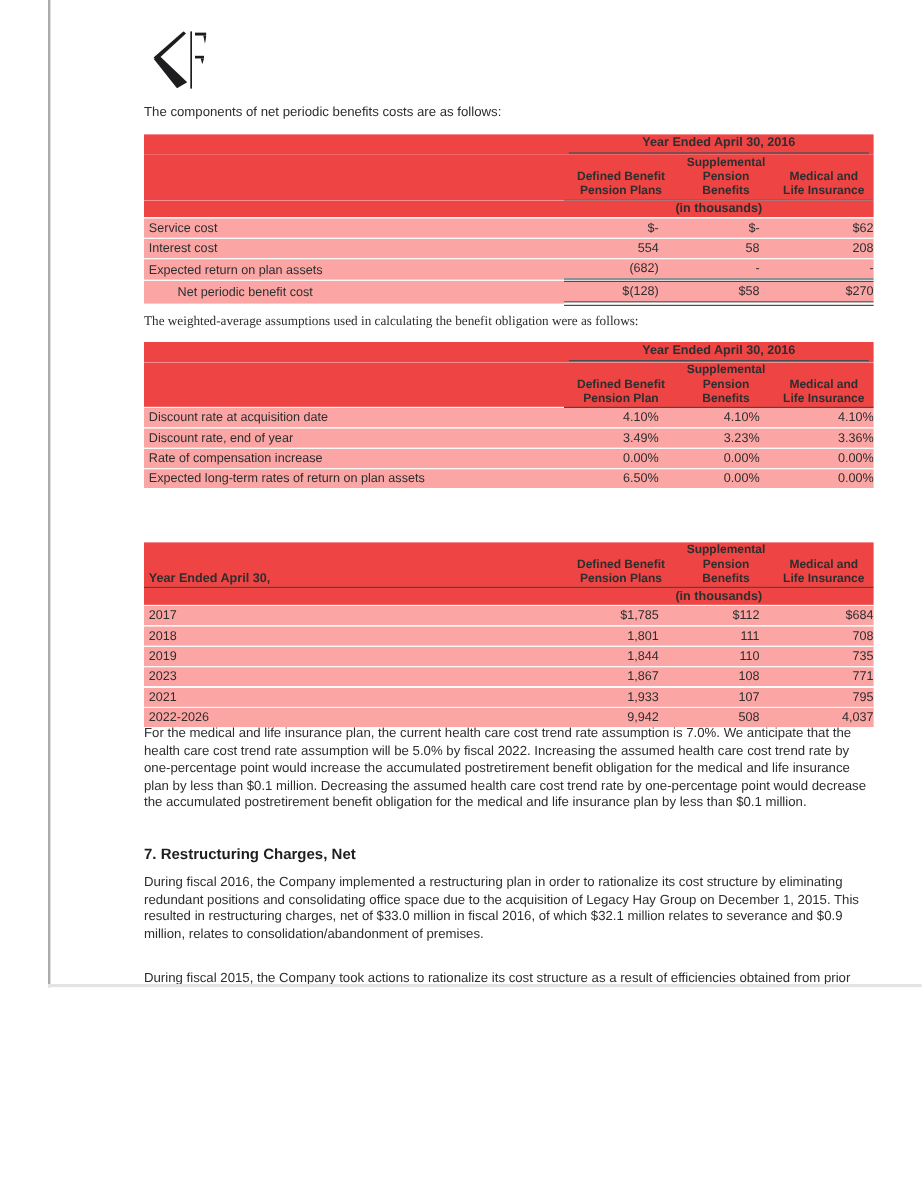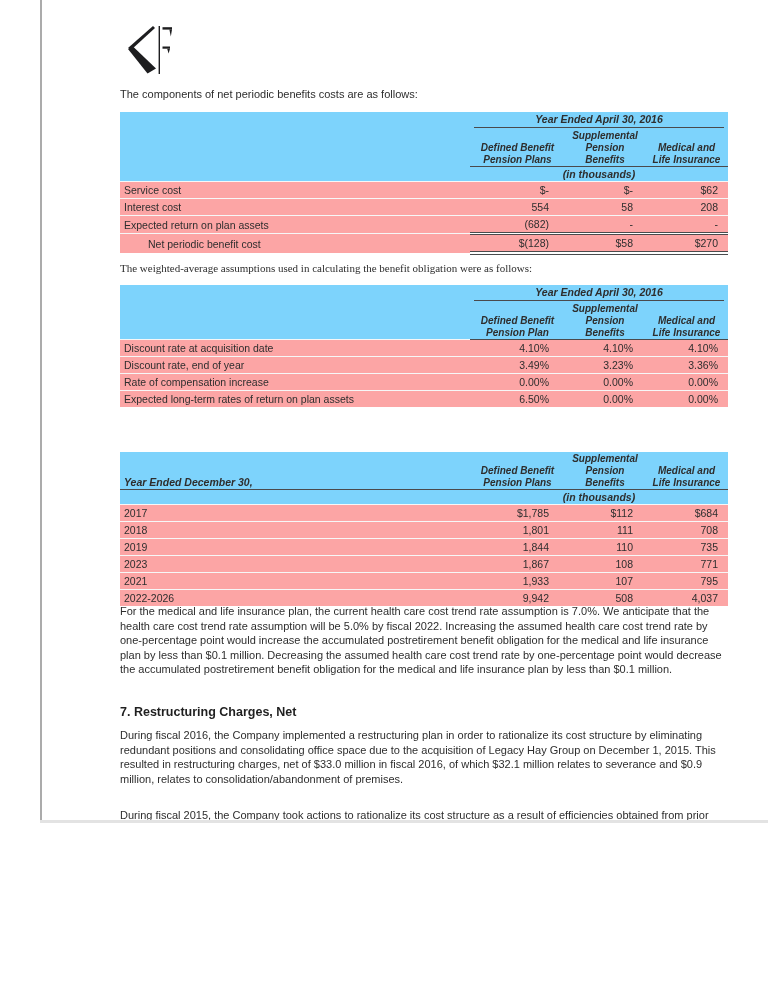--- a/index.html
+++ b/index.html
@@ -9,21 +9,21 @@
   }
   .page-edge-left { position:absolute; left:0; top:0; width:2px; height:993px; background:#ababab; }
   .page-edge-bottom { position:absolute; left:0; bottom:0; width:768px; height:3px; background:#e3e3e3; }
   .abs { position:absolute; }
   p.doc { margin:0; font-size:11px; line-height:14.6px; width:608px; }
   .section-heading { margin:0; font-size:12.5px; font-weight:bold; color:#1f1f1f; }
   .footer { position:absolute; top:952px; left:0; width:768px; text-align:right; font-size:10.5px; color:#3a3a3a; }
 
   table.fin { border-collapse:collapse; table-layout:fixed; width:608px; font-size:10.5px; color:#2e2e2e; }
   table.fin td, table.fin th { padding:1px 4px; overflow:hidden; }
-  tr.hdr > td, tr.hdr > th { background:#7dd3fc;font-style:italic; }
+  tr.hdr > td, tr.hdr > th { background:#ef4444; }
   td.period { text-align:center; padding:3px 2px 0 2px; }
   td.period .period-txt {
     display:block; font-weight:bold; text-align:center;
     border-bottom:1px solid #4a4a4c; padding-bottom:2px;
   }
   th.col-h {
     font-weight:bold; text-align:center; vertical-align:bottom;
     line-height:1.18; font-size:10px; padding-bottom:1px; padding-top:2px;
   }
   th.col-h.rule-under { border-bottom:1px solid #4a4a4c; }
@@ -31,21 +31,21 @@
   td.rule-under { border-bottom:1px solid #4a4a4c; }
   td.units { font-weight:bold; text-align:center; padding-top:2px; padding-bottom:2px; }
   td.units.topline { border-top:1px solid #4a4a4c; }
   tr.body-row > td { background:#fca5a5; border-top:1px solid #f6f7f7; height:14px; }
   tr.body-row:first-of-type > td { border-top:none; }
   td.lbl { text-align:left; padding-left:4px; }
   td.lbl.indent { padding-left:28px; }
   td.num { text-align:right; }
   td.num.c1 { padding-right:16px; }
   td.num.c2 { padding-right:12px; }
-  td.num.c3 { padding-right:10px; }
+  td.num.c3 { padding-right:0; }
   tr.total-row > td.num { border-top:3px double #4a4a4c; border-bottom:4px double #4a4a4c; }
   .logo { position:absolute; left:86px; top:26px; width:46px; height:48px; }
   .logo svg { display:block; }
 </style>
 </head>
 <body>
 
 <div class="page">
   <div class="page-edge-left"></div>
 
@@ -168,21 +168,21 @@
 
   <table class="fin abs" style="left:80px; top:452px;">
     <colgroup>
         <col style="width:350px">
         <col style="width:95px">
         <col style="width:80px">
         <col style="width:83px">
       </colgroup>
     <tbody>
       <tr class="hdr">
-        <td class="row-hdr rule-under">Year Ended December 30,</td>
+        <td class="row-hdr rule-under">Year Ended April 30,</td>
         <th class="col-h rule-under">Defined Benefit Pension Plans</th>
         <th class="col-h rule-under">Supplemental Pension Benefits</th>
         <th class="col-h rule-under">Medical and Life Insurance</th>
       </tr>
       <tr class="hdr">
         <td></td>
         <td class="units" colspan="3">(in thousands)</td>
       </tr>
       <tr class="body-row">
         <td class="lbl">2017</td>

